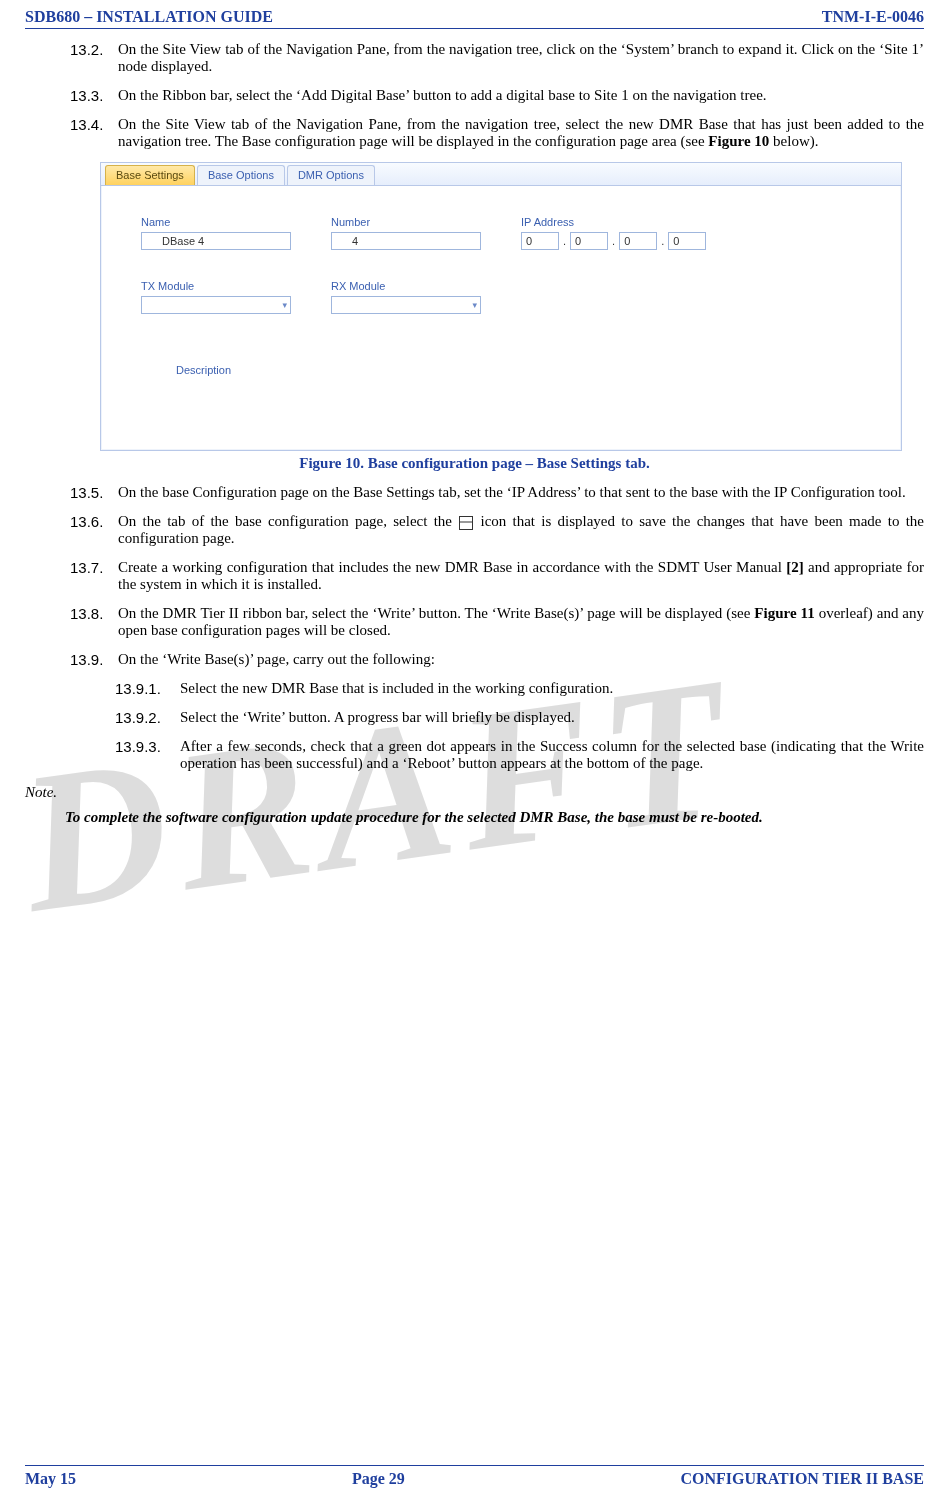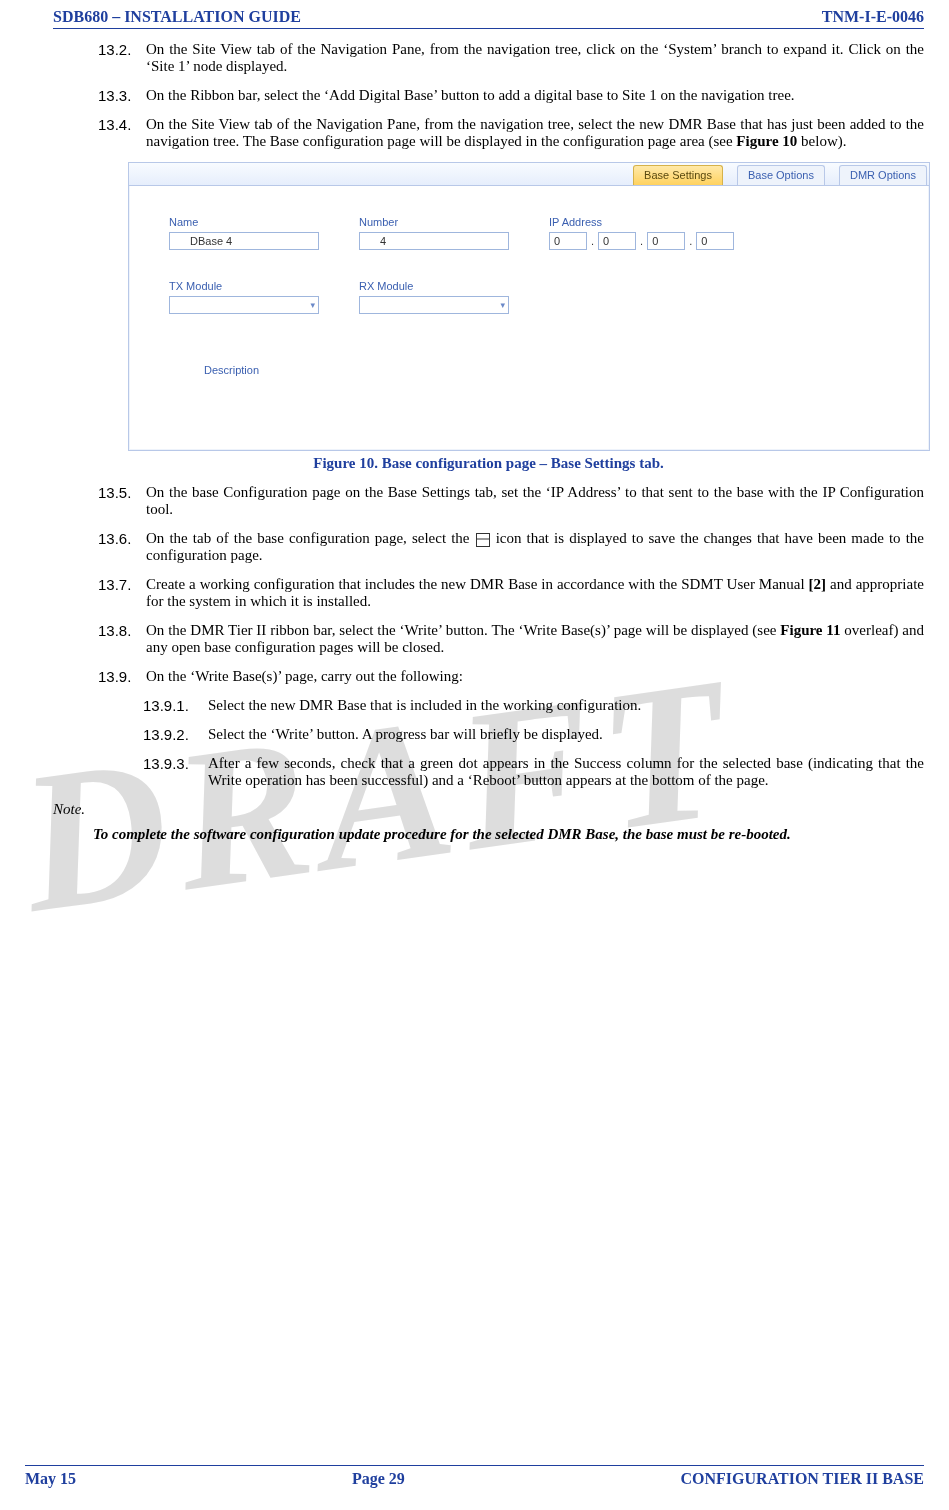--- a/index.html
+++ b/index.html
@@ -23,21 +23,21 @@
     left: 20px;
     font-size: 200px;
     color: rgba(120,120,120,0.25);
     font-style: italic;
     font-weight: bold;
     transform: rotate(-8deg);
     letter-spacing: 10px;
     pointer-events: none;
     z-index: 0;
   }
-  .content { position: relative; z-index: 1; margin-left: 28px; }
+  .content { position: relative; z-index: 1; }
   .header-row {
     display: flex;
     justify-content: space-between;
     color: #1f3f9e;
     font-weight: bold;
     font-size: 16px;
     border-bottom: 1.5px solid #1f3f9e;
     padding-bottom: 2px;
     margin-bottom: 10px;
   }
@@ -104,22 +104,21 @@
     font-size: 11px;
     color: #3a5fb0;
   }
   .tabstrip {
     display: flex;
     align-items: flex-end;
     height: 22px;
     background: linear-gradient(#f8fbff,#e6eefc);
     border-bottom: 1px solid #b8c8e8;
     padding-left: 4px;
-    gap: 12px;
-    justify-content: flex-end;
+    gap: 0;
   }
   .tab {
     padding: 2px 10px;
     border: 1px solid #b8c8e8;
     border-bottom: none;
     border-top-left-radius: 3px;
     border-top-right-radius: 3px;
     background: #eef3fb;
     color: #3a5fb0;
     margin-right: 2px;

